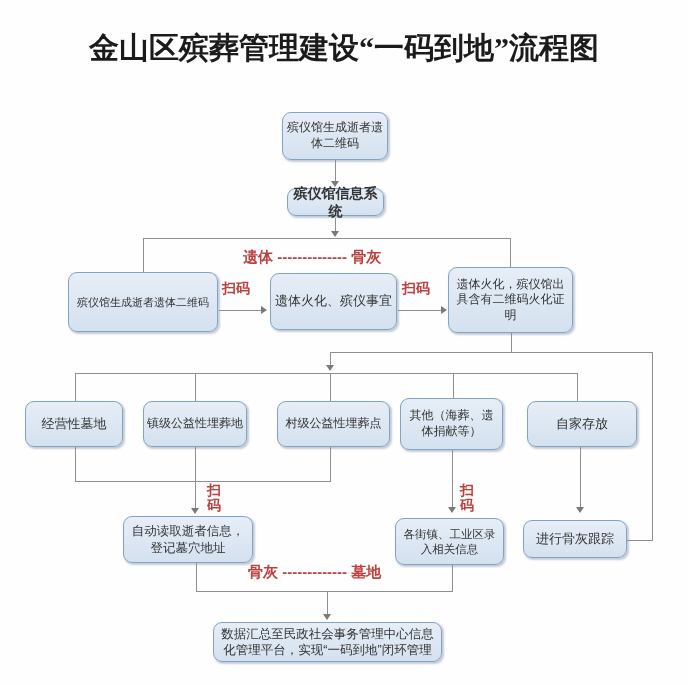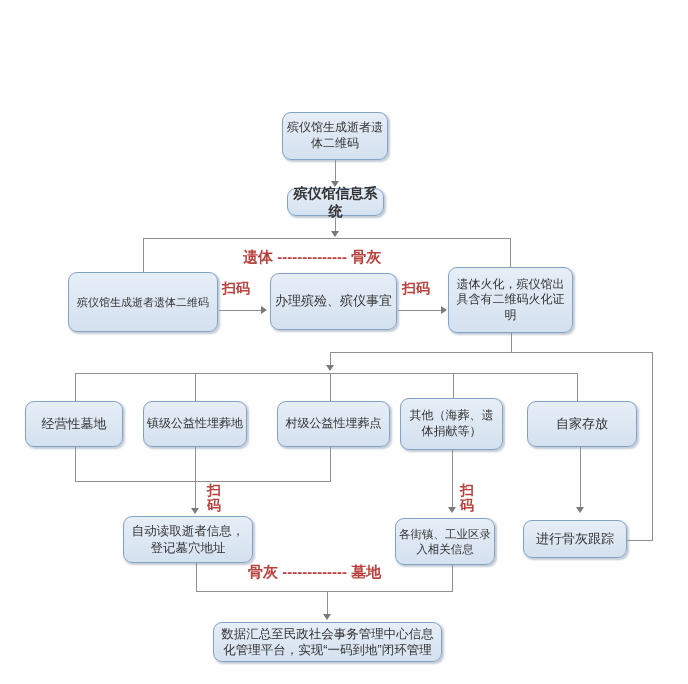--- a/index.html
+++ b/index.html
@@ -31,44 +31,45 @@
     border-top:4px solid transparent;border-bottom:4px solid transparent;
     border-left:6px solid #7a7a7a;}
   .red{position:absolute;color:#b9423f;font-weight:bold;font-size:14px;line-height:15px;}
   .red15{font-size:15px;}
 </style>
 </head>
 <body>
 
 <div id="canvas">
 
+  <div class="title">金山区殡葬管理建设“一码到地”流程图</div>
 
   <div class="box" style="left:282px;top:112px;width:106px;height:48px;font-size:12px;">殡仪馆生成逝者遗体二维码</div>
 
   <div class="box bold" style="left:287px;top:188px;width:97px;height:28px;font-size:14px;">殡仪馆信息系统</div>
 
   <div class="box" style="left:68px;top:272px;width:150px;height:60px;font-size:11px;">殡仪馆生成逝者遗体二维码</div>
 
-  <div class="box" style="left:270px;top:273px;width:127px;height:57px;font-size:13px;">办理殡殓、殡仪事宜</div>
+  <div class="box" style="left:270px;top:273px;width:127px;height:57px;font-size:13px;">遗体火化、殡仪事宜</div>
 
   <div class="box" style="left:448px;top:267px;width:125px;height:66px;font-size:12px;">遗体火化，殡仪馆出具含有二维码火化证明</div>
 
   <div class="box" style="left:25px;top:401px;width:98px;height:46px;font-size:13px;">经营性墓地</div>
 
   <div class="box" style="left:143px;top:401px;width:104px;height:46px;font-size:12px;">镇级公益性埋葬地</div>
 
   <div class="box" style="left:277px;top:401px;width:113px;height:46px;font-size:12px;">村级公益性埋葬点</div>
 
   <div class="box" style="left:400px;top:398px;width:103px;height:52px;font-size:12px;">其他（海葬、遗体捐献等）</div>
 
   <div class="box" style="left:123px;top:516px;width:130px;height:47px;font-size:12.5px;">自动读取逝者信息，登记墓穴地址</div>
 
   <div class="box" style="left:527px;top:401px;width:110px;height:46px;font-size:13px;">自家存放</div>
 
-  <div class="box" style="left:395px;top:518px;width:100px;height:47px;font-size:11.5px;">各街镇、工业区录入相关信息</div>
+  <div class="box" style="left:395px;top:518px;width:109px;height:47px;font-size:11.5px;">各街镇、工业区录入相关信息</div>
 
   <div class="box" style="left:523px;top:520px;width:104px;height:38px;font-size:13px;">进行骨灰跟踪</div>
 
   <div class="box" style="left:213px;top:622px;width:229px;height:40px;font-size:12.5px;">数据汇总至民政社会事务管理中心信息化管理平台，实现“一码到地”闭环管理</div>
 
   <div class="vl" style="left:335px;top:160px;height:21px;"></div>
   <div class="arrow-d" style="left:331px;top:181px;"></div>
 
   <div class="vl" style="left:335px;top:218px;height:13px;"></div>
   <div class="arrow-d" style="left:331px;top:231px;"></div>

